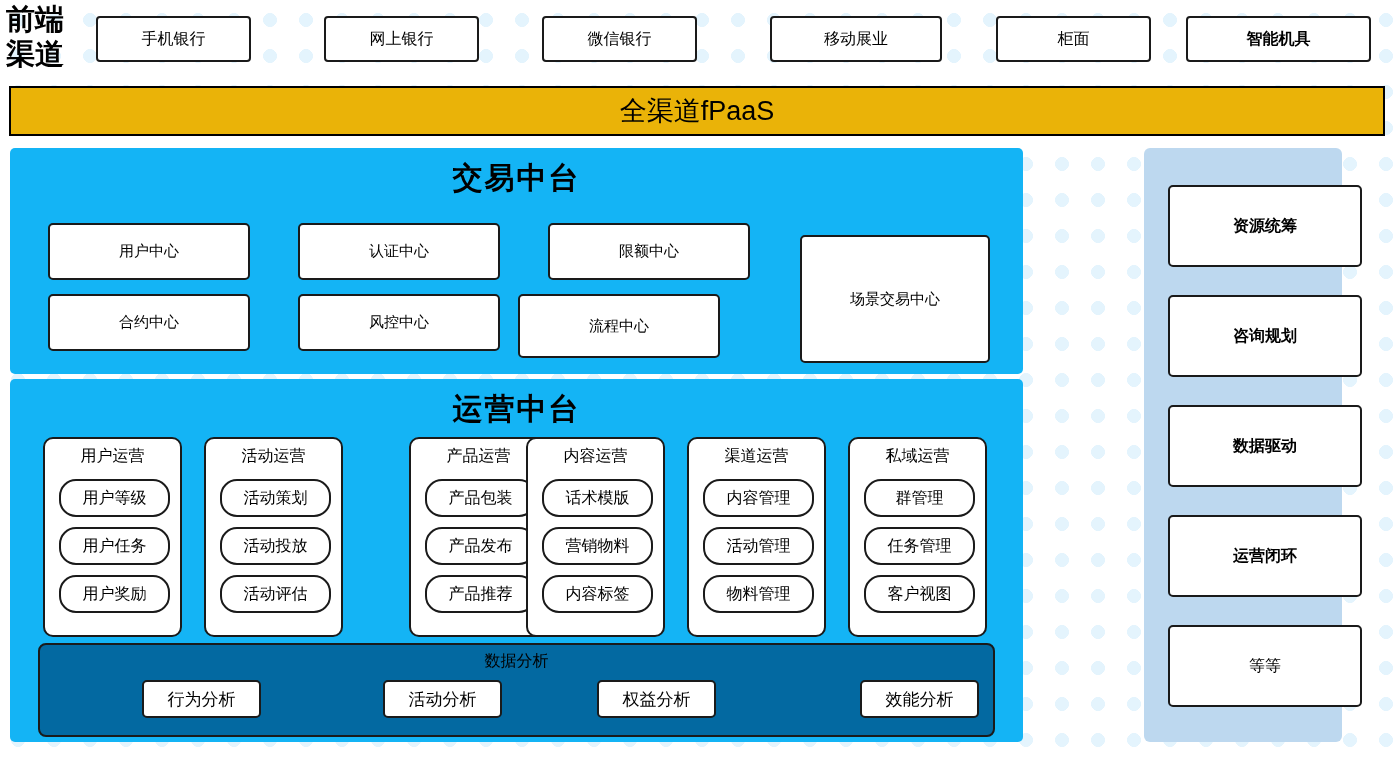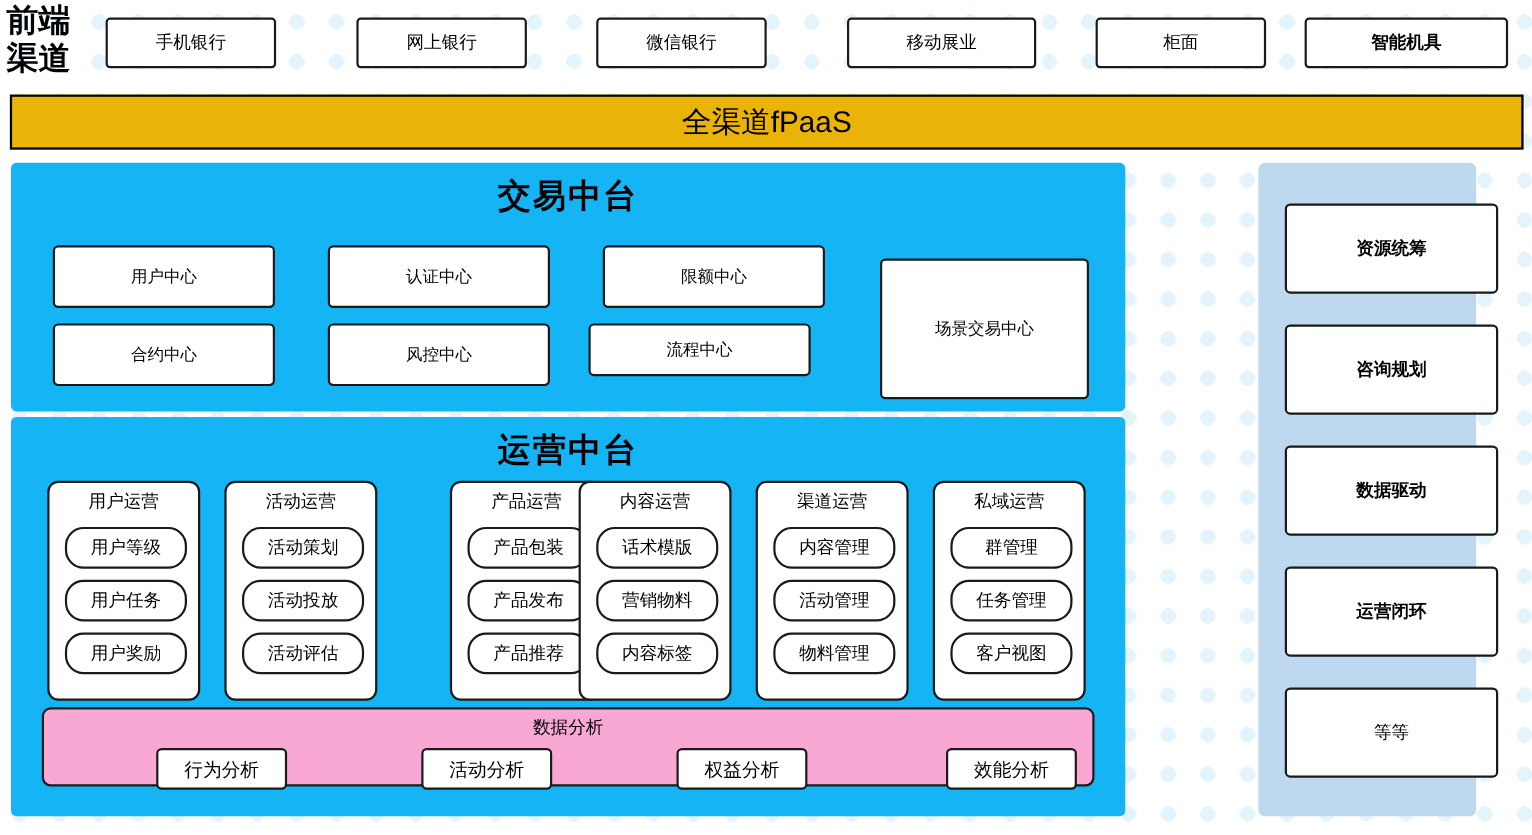--- a/index.html
+++ b/index.html
@@ -74,22 +74,22 @@
     background:#fff;border:2.5px solid #1a1a1a;border-radius:17px;
     box-sizing:border-box;display:flex;align-items:center;justify-content:center;
     font-size:16px;color:#000;
   }
   .ops-sub.s0{top:40px;}
   .ops-sub.s1{top:88px;}
   .ops-sub.s2{top:136px;}
 
   
   #analysis-box{
-    position:absolute;left:38px;top:643px;width:957px;height:72px;
-    background:#f9a8d4;border:2.5px solid #1a1a1a;border-radius:8px;box-sizing:border-box;
+    position:absolute;left:38px;top:643px;width:957px;height:94px;
+    background:#0369a1;border:2.5px solid #1a1a1a;border-radius:8px;box-sizing:border-box;
   }
   #analysis-title{
     position:absolute;left:0;top:6px;width:100%;text-align:center;
     font-size:16px;color:#000;
   }
   .ana-item{
     position:absolute;top:35px;width:119px;height:38px;
     background:#fff;border:2.5px solid #1a1a1a;border-radius:5px;
     box-sizing:border-box;display:flex;align-items:center;justify-content:center;
     font-size:17px;color:#000;
@@ -142,21 +142,21 @@
   <div class="fpaas-bar">全渠道fPaaS</div>
 
   <div class="cyan-panel" id="trade-panel">
     <div class="panel-title">交易中台</div>
     <div id="trade-boxes">
         <div class="tbox" style="left: 38px; top: 75px; width: 202px; height: 57px;">用户中心</div>
         <div class="tbox" style="left: 288px; top: 75px; width: 202px; height: 57px;">认证中心</div>
         <div class="tbox" style="left: 538px; top: 75px; width: 202px; height: 57px;">限额中心</div>
         <div class="tbox" style="left: 38px; top: 146px; width: 202px; height: 57px;">合约中心</div>
         <div class="tbox" style="left: 288px; top: 146px; width: 202px; height: 57px;">风控中心</div>
-        <div class="tbox" style="left: 525px; top: 146px; width: 202px; height: 48px;">流程中心</div>
+        <div class="tbox" style="left: 508px; top: 146px; width: 202px; height: 64px;">流程中心</div>
         <div class="tbox" style="left: 790px; top: 75px; width: 190px; height: 128px; margin-top: 12px;">场景交易中心</div>
       </div>
   </div>
 
   <div class="cyan-panel" id="ops-panel">
     <div class="panel-title">运营中台</div>
   </div>
   <div id="ops-cards">
       <div class="ops-card" style="left: 43px;">
         <div class="ops-card-title">用户运营</div>
@@ -194,21 +194,21 @@
         <div class="ops-sub s1">任务管理</div>
         <div class="ops-sub s2">客户视图</div>
       </div>
     </div>
 
   <div id="analysis-box">
     <div id="analysis-title">数据分析</div>
     <div id="analysis-items">
         <div class="ana-item" style="left: 102px;">行为分析</div>
         <div class="ana-item" style="left: 343px;">活动分析</div>
-        <div class="ana-item" style="left: 575px;">权益分析</div>
+        <div class="ana-item" style="left: 557px;">权益分析</div>
         <div class="ana-item" style="left: 820px;">效能分析</div>
       </div>
   </div>
 
 
   <div id="cap-panel">
       <div class="cap-box" style="top: 37px;">资源统筹</div>
       <div class="cap-box" style="top: 147px;">咨询规划</div>
       <div class="cap-box" style="top: 257px;">数据驱动</div>
       <div class="cap-box" style="top: 367px;">运营闭环</div>

